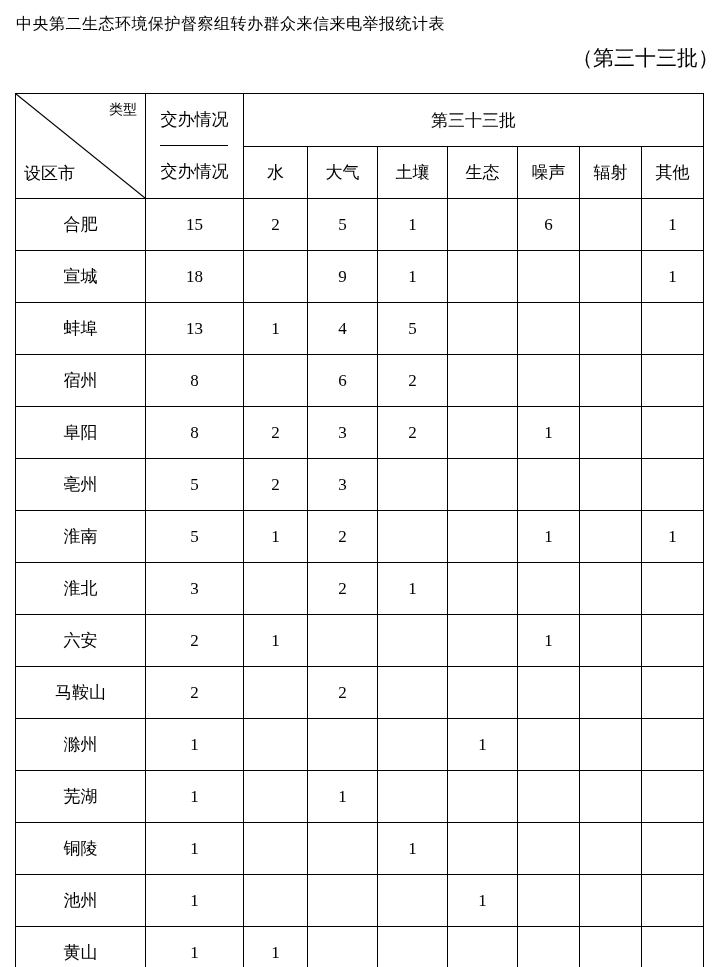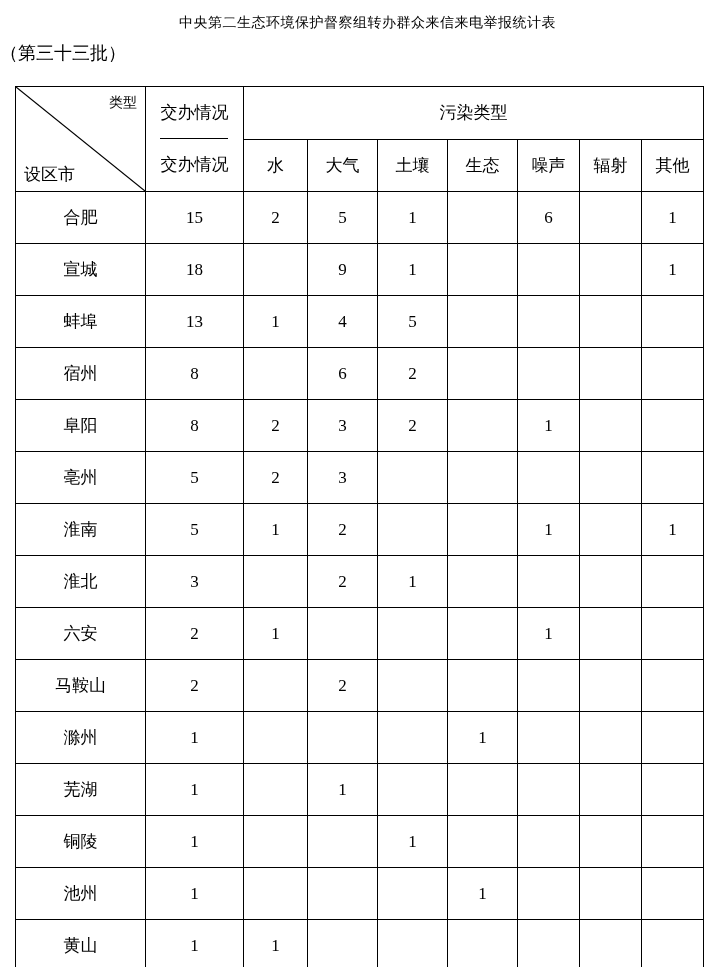--- a/index.html
+++ b/index.html
@@ -14,30 +14,30 @@
     color: #000000;
     overflow: hidden;
   }
   .page {
     position: relative;
     width: 719px;
     height: 967px;
     box-sizing: border-box;
   }
   .doc-title {
-    text-align: center;
-    font-size: 14px;
+    text-align: left;
+    font-size: 16px;
     letter-spacing: 0.5px;
     margin: 12px 0 0 16px;
     line-height: 1.5;
     white-space: nowrap;
   }
   .doc-subtitle {
-    text-align: left;
-    font-size: 18px;
+    text-align: right;
+    font-size: 21px;
     margin: 8px 0 0 0;
     line-height: 1.4;
   }
   table.stat-table {
     border-collapse: collapse;
     margin: 20px auto 0 auto;
     width: 678px;
     table-layout: fixed;
   }
   table.stat-table td,
@@ -76,21 +76,21 @@
   }
   .corner-cell .lbl-type {
     position: absolute;
     right: 8px;
     top: 7px;
     font-size: 14px;
   }
   .corner-cell .lbl-city {
     position: absolute;
     left: 8px;
-    bottom: 5px;
+    bottom: 13px;
     font-size: 17px;
   }
   .hdr-count {
     height: 104px;
     font-size: 17px;
   }
   .hdr-count-inner {
     display: flex;
     flex-direction: column;
     justify-content: space-between;
@@ -144,21 +144,21 @@
           </svg>
           <span class="lbl-type">类型</span>
           <span class="lbl-city">设区市</span>
         </th>
         <th class="hdr-count" rowspan="2">
           <span class="hdr-count-inner">
             <span class="first">交办情况</span>
             <span>交办情况</span>
           </span>
         </th>
-        <th class="hdr-pollution" colspan="7">污染类型</th>
+        <th class="hdr-pollution" colspan="7">第三十三批</th>
       </tr>
       <tr>
         <th>水</th>
         <th>大气</th>
         <th>土壤</th>
         <th>生态</th>
         <th>噪声</th>
         <th>辐射</th>
         <th>其他</th>
       </tr>

